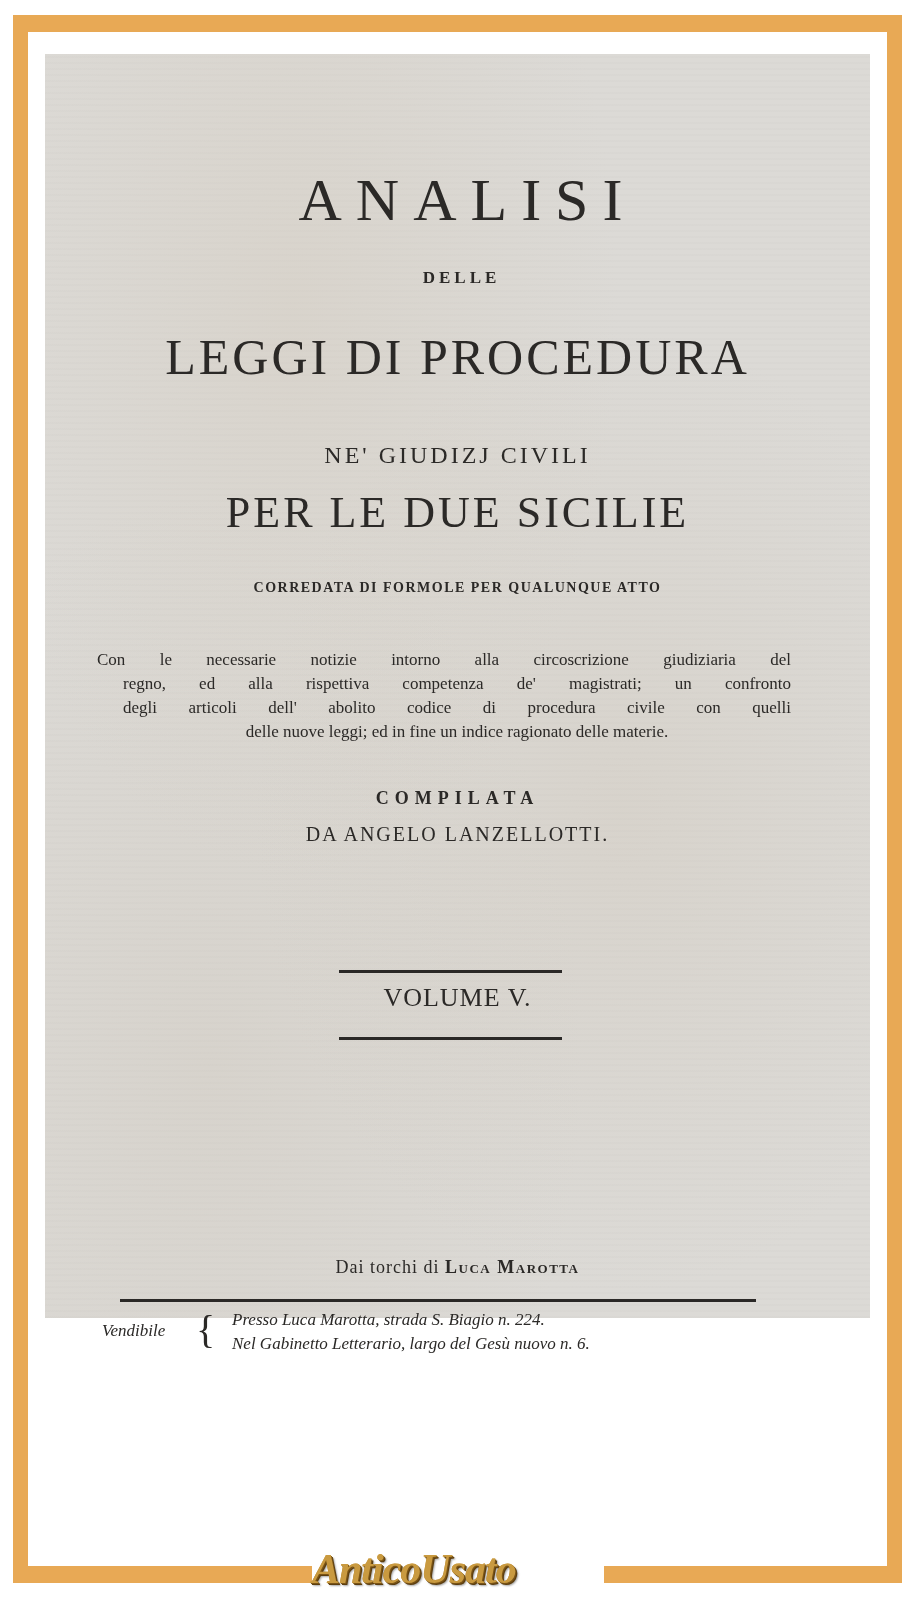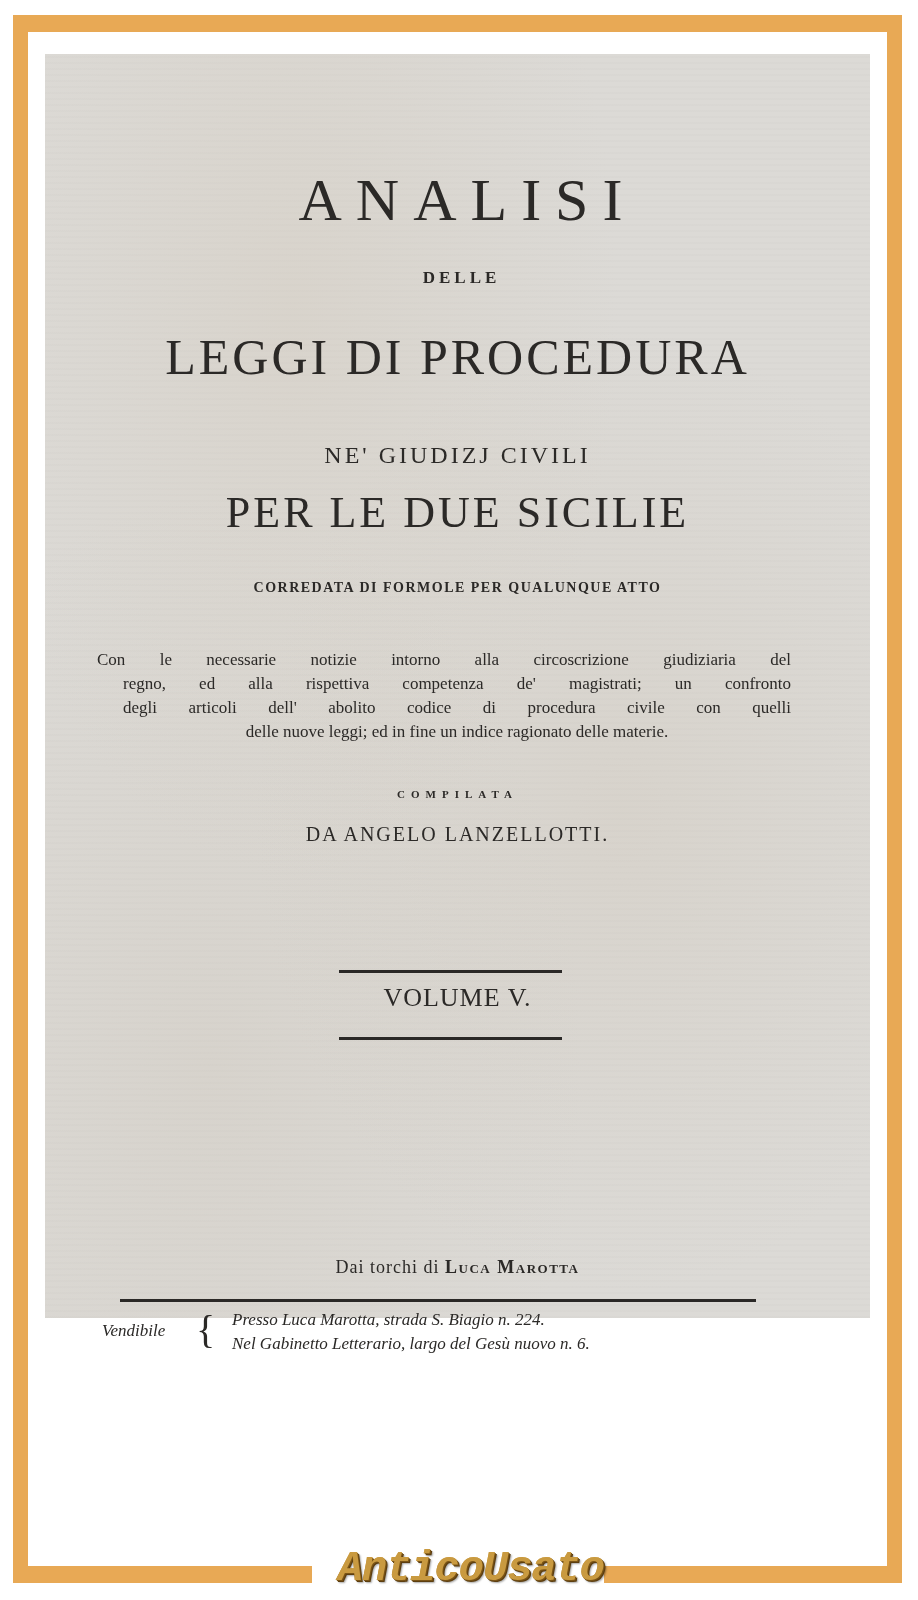--- a/index.html
+++ b/index.html
@@ -98,21 +98,21 @@
       font-size: 17px;
       line-height: 24px;
       color: #2b2927;
       text-align: justify;
     }
     .desc .l1 { display: block; text-align-last: justify; }
     .desc .ln { display: block; padding-left: 26px; text-align-last: justify; }
     .desc .last { display: block; padding-left: 26px; text-align: center; }
     .t-compilata {
       top: 734px;
-      font-size: 11px;
+      font-size: 18px;
       letter-spacing: 6px;
       font-weight: 700;
     }
     .t-author {
       top: 769px;
       font-size: 20px;
       letter-spacing: 2px;
     }
     .rule {
       position: absolute;
@@ -173,22 +173,22 @@
       width: 292px;
       height: 52px;
       background: #ffffff;
     }
     .logo {
       position: absolute;
       left: 312px;
       top: 1540px;
       width: 292px;
       height: 58px;
-      text-align: right;
-      font-family: Liberation Mono, monospace;
+      text-align: left;
+      font-family: Liberation Serif, serif;
       font-style: italic;
       font-weight: 700;
       font-size: 42px;
       line-height: 58px;
       letter-spacing: -1px;
       color: #b8882e;
       text-shadow:
         1px 1px 0 #7a5416,
         2px 2px 0 #5c3e10,
         3px 3px 2px rgba(0,0,0,0.35);

